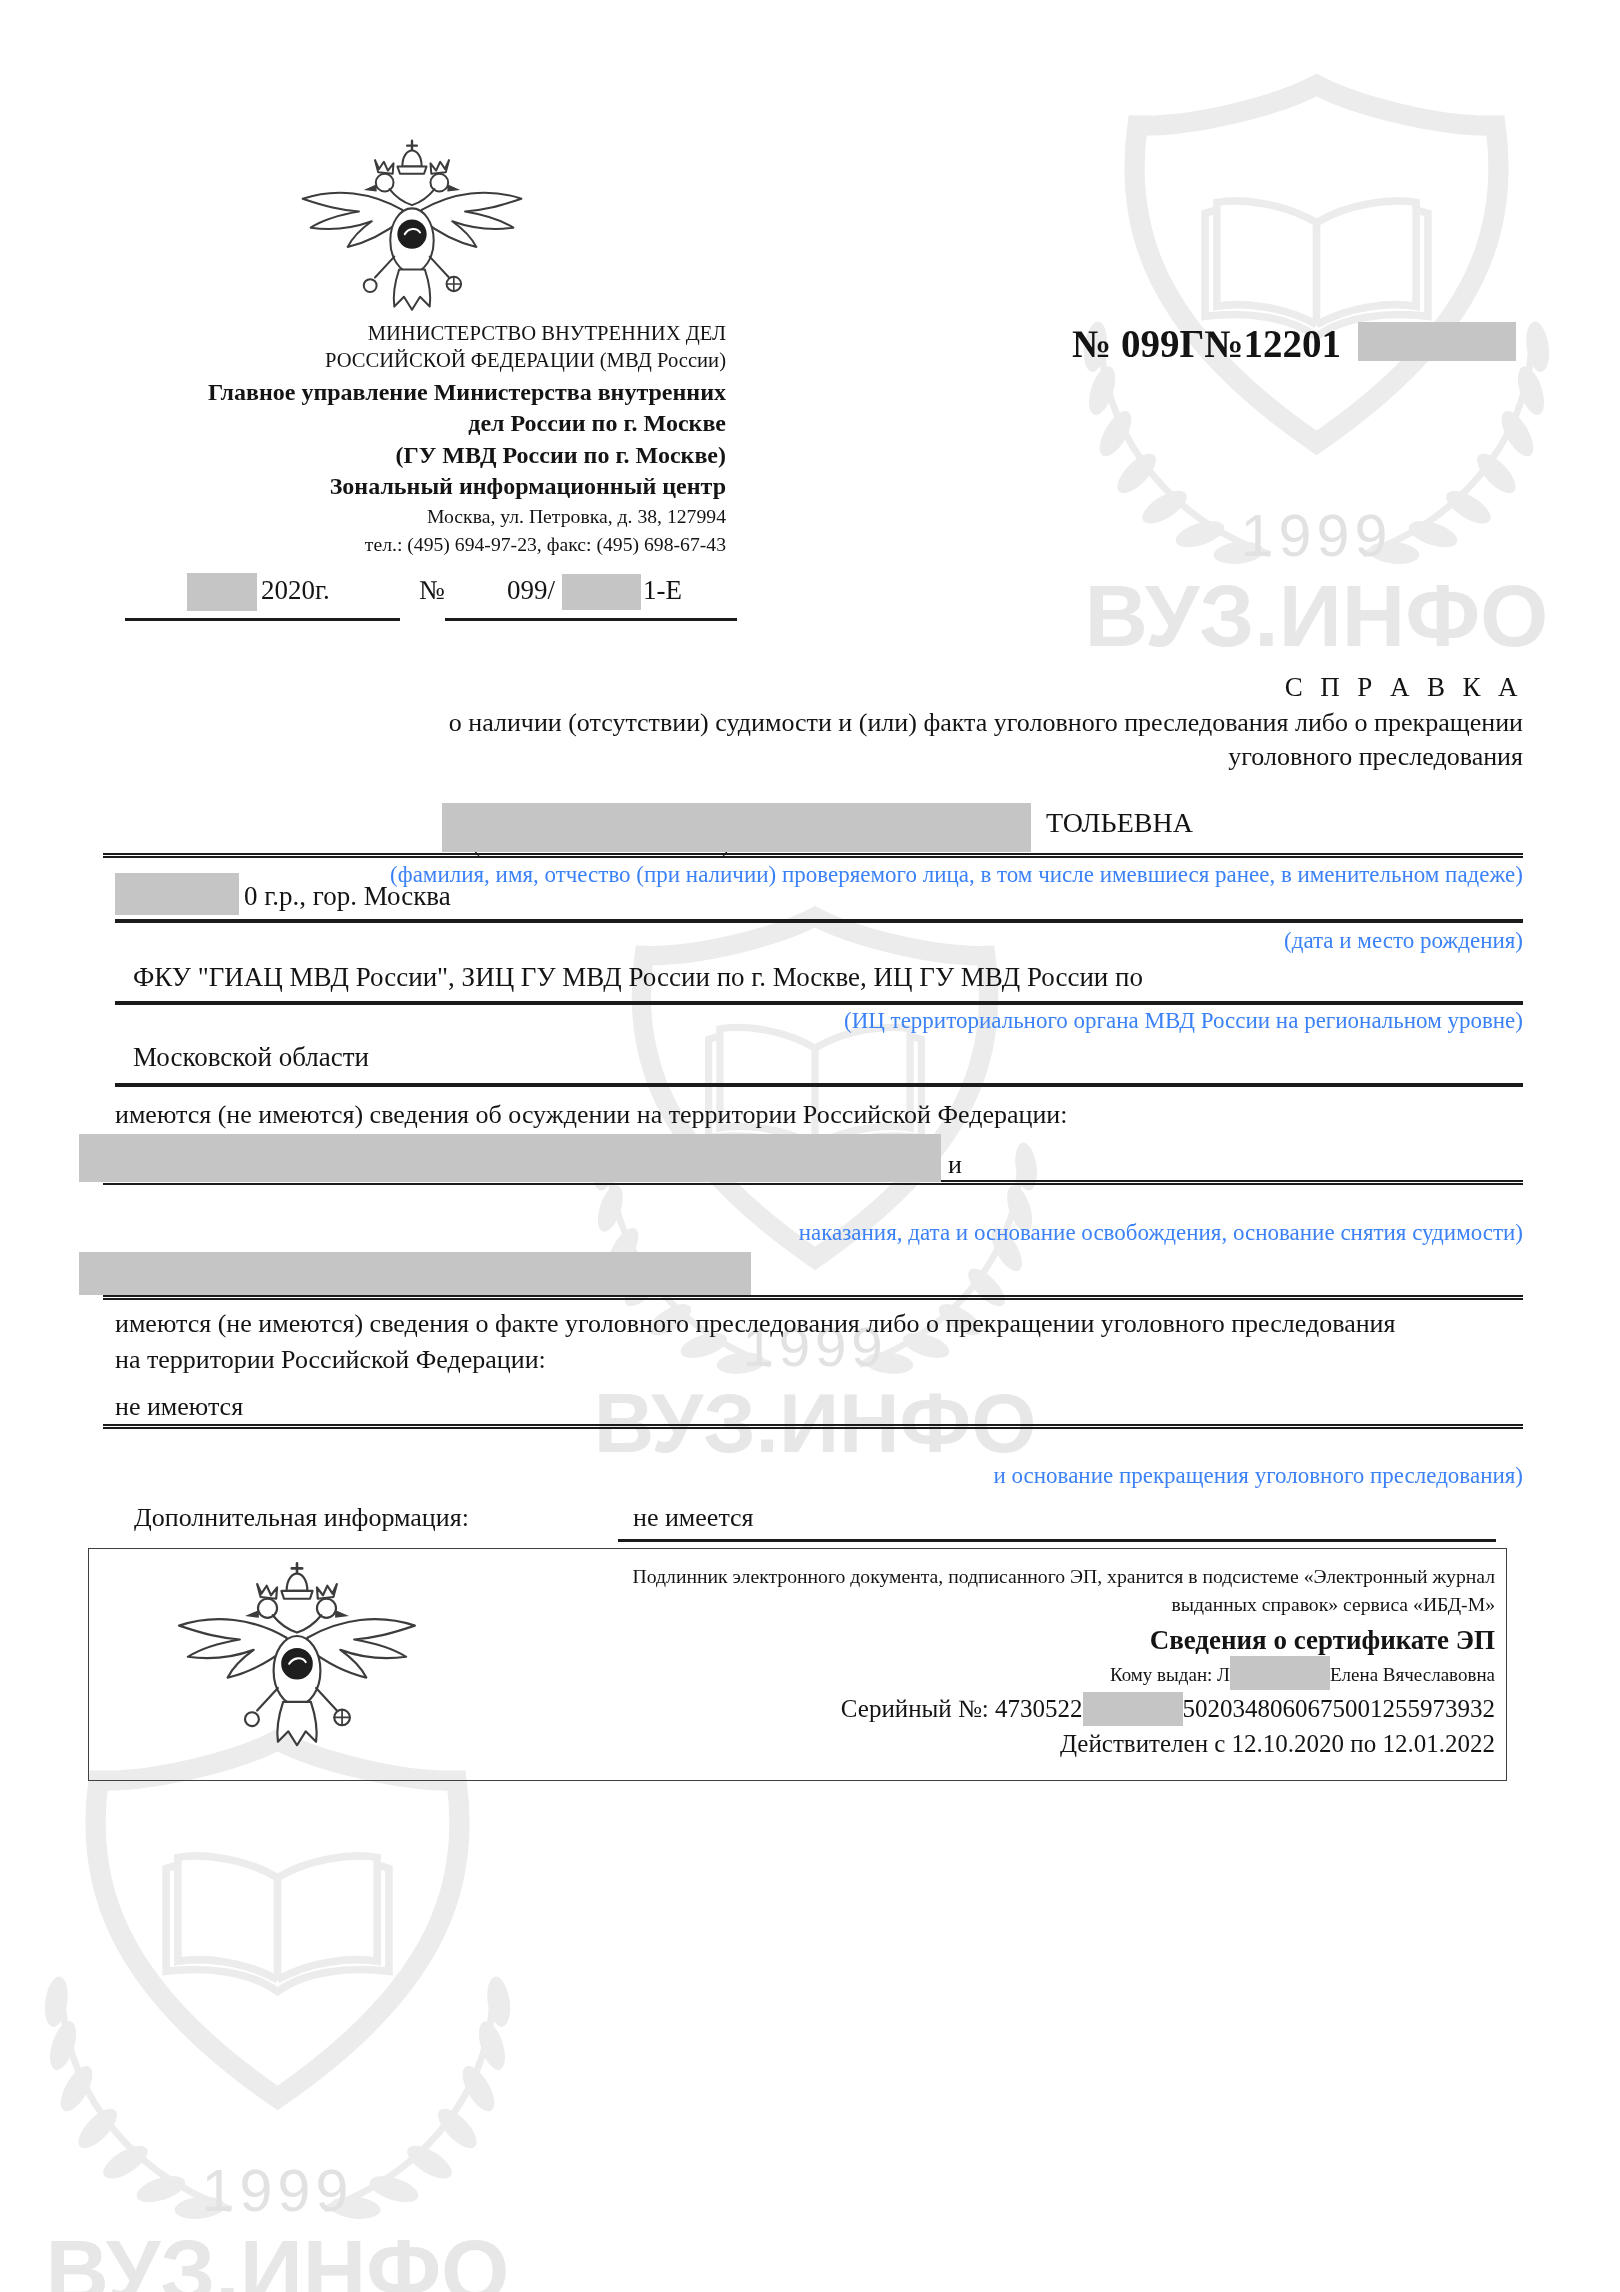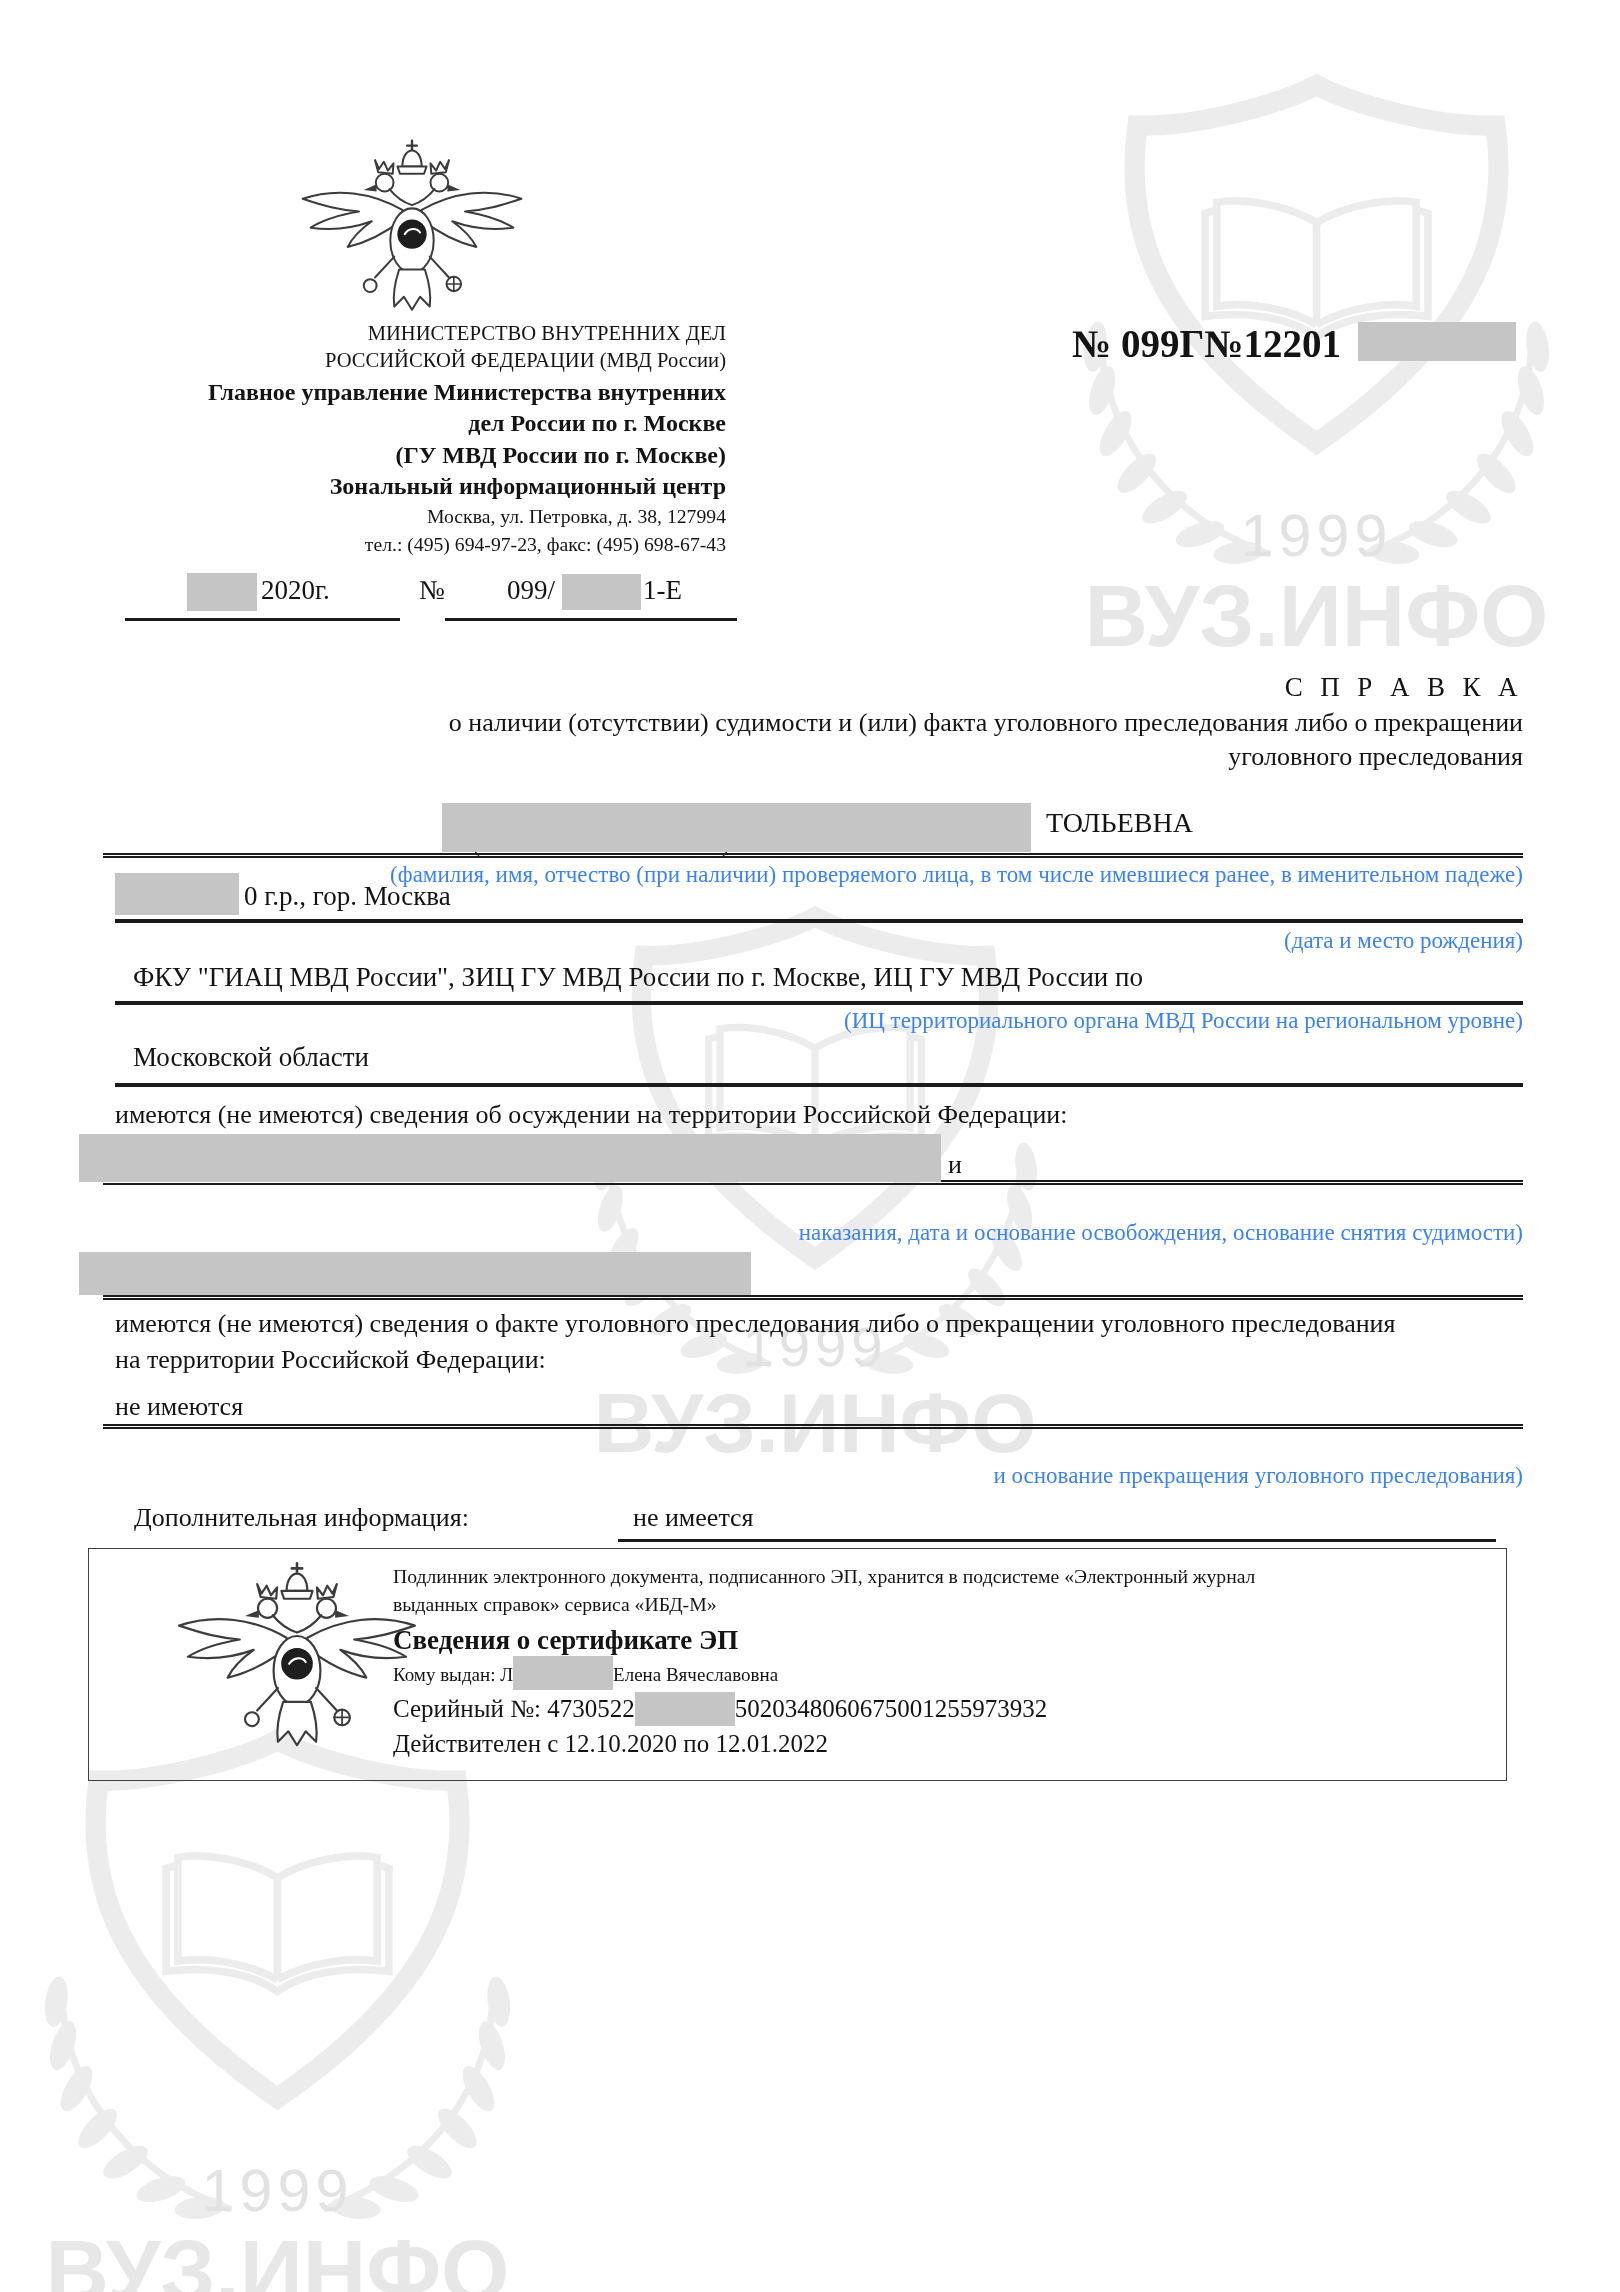--- a/index.html
+++ b/index.html
@@ -159,21 +159,21 @@
   <div class="abs content ctr cap" style="left:115px;top:1463px;width:1408px">и основание прекращения уголовного преследования)</div>
 
   <div class="abs content" style="left:134px;top:1503px;font-size:26px">Дополнительная информация:</div>
   <div class="abs content" style="left:633px;top:1503px;font-size:26px">не имеется</div>
   <div class="rule-thin" style="left:618px;top:1539px;width:878px"></div>
 
   <div class="certbox">
     <svg style="position:absolute;left:78px;top:9px;width:260px;height:208px" viewBox="0 0 290 232" width="260" height="208">
         <use href="#eagle"></use>
       </svg>
-    <div style="position:absolute;left:304px;top:0;width:1102px;text-align:left">
+    <div style="position:absolute;left:304px;top:0;width:1102px;text-align:right">
       <div style="margin-top:16px;font-size:19.7px">Подлинник электронного документа, подписанного ЭП, хранится в подсистеме «Электронный журнал</div>
       <div style="margin-top:5.4px;font-size:19.7px">выданных справок» сервиса «ИБД-М»</div>
       <div class="b" style="margin-top:9px;font-size:27px">Сведения о сертификате ЭП</div>
       <div style="margin-top:0;font-size:19px">
         <span>Кому выдан: Л</span><span class="spacer-redact"></span><span>Елена Вячеславовна</span>
       </div>
       <div style="margin-top:1.8px;font-size:25px">
         <span>Серийный №: 4730522</span><span class="spacer-redact"></span><span>5020348060675001255973932</span>
       </div>
       <div style="margin-top:3.6px;font-size:25px">Действителен с 12.10.2020 по 12.01.2022</div>

